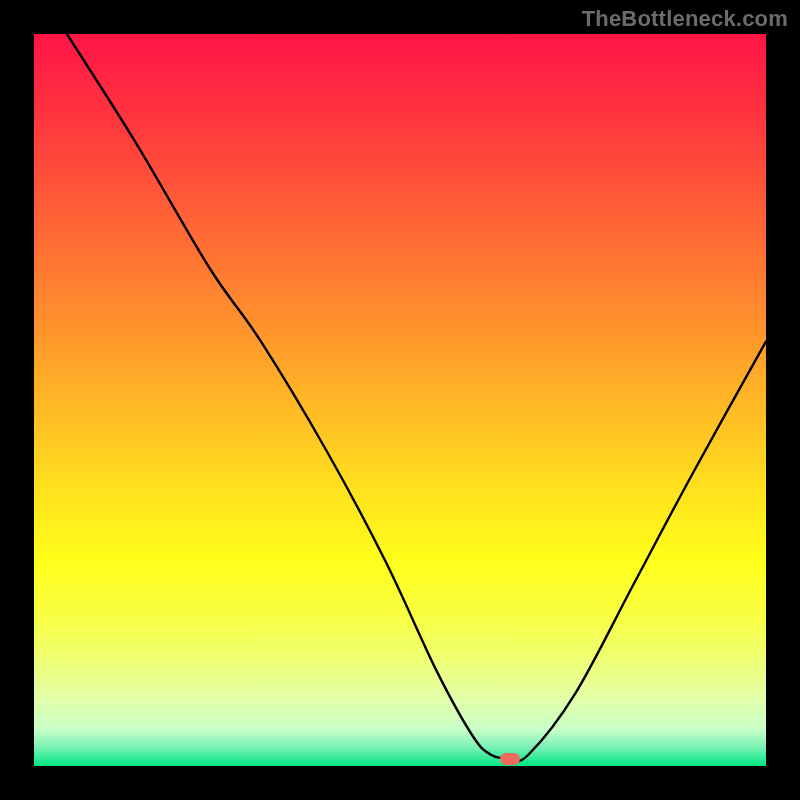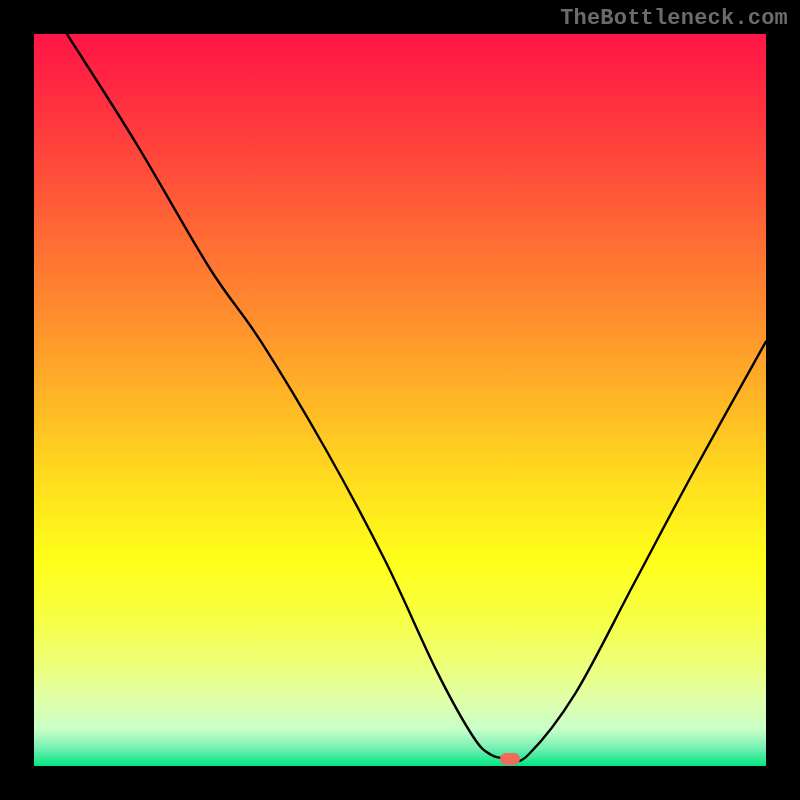--- a/index.html
+++ b/index.html
@@ -7,21 +7,21 @@
   .frame {
     position: relative;
     width: 800px;
     height: 800px;
     background: #000;
   }
   .watermark {
     position: absolute;
     top: 6px;
     right: 12px;
-    font-family: Liberation Mono, monospace;
+    font-family: Liberation Sans, sans-serif;
     font-size: 22px;
     font-weight: 600;
     color: #6b6b6b;
     letter-spacing: 0.2px;
     user-select: none;
   }
   .plot-area {
     position: absolute;
     left: 34px;
     top: 34px;

